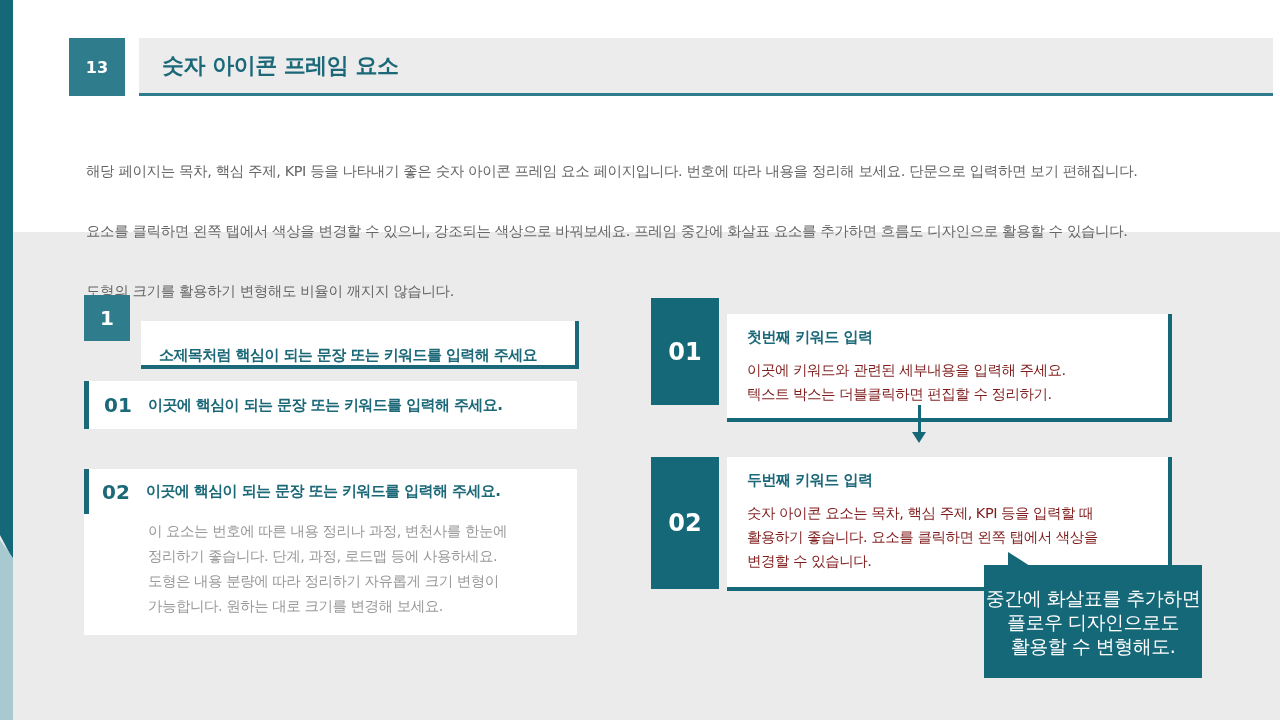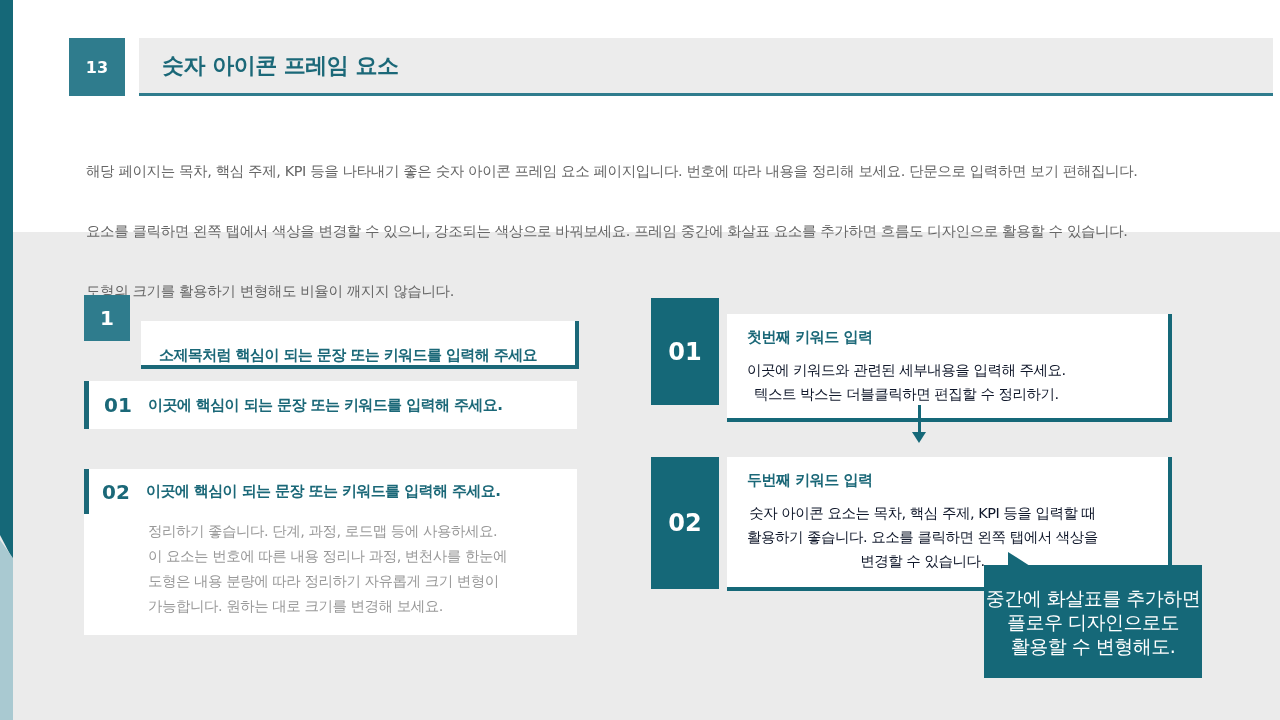--- a/index.html
+++ b/index.html
@@ -34,21 +34,21 @@
 
   .item2 { position:absolute; left:84px; top:469px; width:493px; height:166px; background:#fff; }
   .item2-bar { position:absolute; left:0; top:0; width:5px; height:45px; background:#1b6878; }
   .item2-head { position:absolute; left:0; top:0; height:45px; display:flex; align-items:center; }
   .item2-body { position:absolute; left:64px; top:50px; width:420px; color:#999; font-size:14.5px; line-height:25px; letter-spacing:-0.5px; }
   .item2-body div { white-space:nowrap; }
 
   .step-num { position:absolute; width:68px; background:#156878; color:#fff; font-size:24px; font-weight:bold; display:flex; align-items:center; justify-content:center; }
   .step-box { position:absolute; background:#fff; border-right:4px solid #156878; border-bottom:4px solid #156878; box-sizing:border-box; }
   .step-title { position:absolute; left:20px; top:14px; color:#1b6878; font-size:15px; font-weight:bold; letter-spacing:-0.5px; white-space:nowrap; }
-  .step-body { position:absolute; left:20px; top:44px; color:#0f172a; font-size:14.5px; line-height:24px; letter-spacing:-0.5px;text-align:center; }
+  .step-body { position:absolute; left:20px; top:44px; color:#7f1d1d; font-size:14.5px; line-height:24px; letter-spacing:-0.5px; }
   .step-body div { white-space:nowrap; }
 
   .arrow-line { position:absolute; left:918px; top:405px; width:3px; height:28px; background:#156878; }
   .arrow-head { position:absolute; left:912px; top:432px; width:0; height:0; border-left:7px solid transparent; border-right:7px solid transparent; border-top:11px solid #156878; }
 
   .callout { position:absolute; left:984px; top:565px; width:218px; height:113px; background:#156878; color:#fff; font-size:19px; line-height:24px;
     text-align:center; display:flex; flex-direction:column; justify-content:center; letter-spacing:-0.5px; }
   .callout-tail { position:absolute; left:1008px; top:552px; width:0; height:0; border-left:0 solid transparent; border-right:22px solid transparent; border-bottom:14px solid #156878; }
 </style>
 </head>
@@ -79,22 +79,22 @@
   <span class="item-text">이곳에 핵심이 되는 문장 또는 키워드를 입력해 주세요.</span>
 </div>
 
 <div class="item2">
   <div class="item2-bar"></div>
   <div class="item2-head">
     <span class="item-num" style="margin-left:18px;">02</span>
     <span class="item-text">이곳에 핵심이 되는 문장 또는 키워드를 입력해 주세요.</span>
   </div>
   <div class="item2-body">
+    <div>이 요소는 번호에 따른 내용 정리나 과정, 변천사를 한눈에</div>
     <div>정리하기 좋습니다. 단계, 과정, 로드맵 등에 사용하세요.</div>
-    <div>이 요소는 번호에 따른 내용 정리나 과정, 변천사를 한눈에</div>
     <div>도형은 내용 분량에 따라 정리하기 자유롭게 크기 변형이</div>
     <div>가능합니다. 원하는 대로 크기를 변경해 보세요.</div>
   </div>
 </div>
 
 <div class="step-num" style="left:651px; top:298px; height:107px;">01</div>
 <div class="step-box" style="left:727px; top:298px; width:445px; height:108px;margin-top:16px;">
   <div class="step-title">첫번째 키워드 입력</div>
   <div class="step-body">
     <div>이곳에 키워드와 관련된 세부내용을 입력해 주세요.</div>

